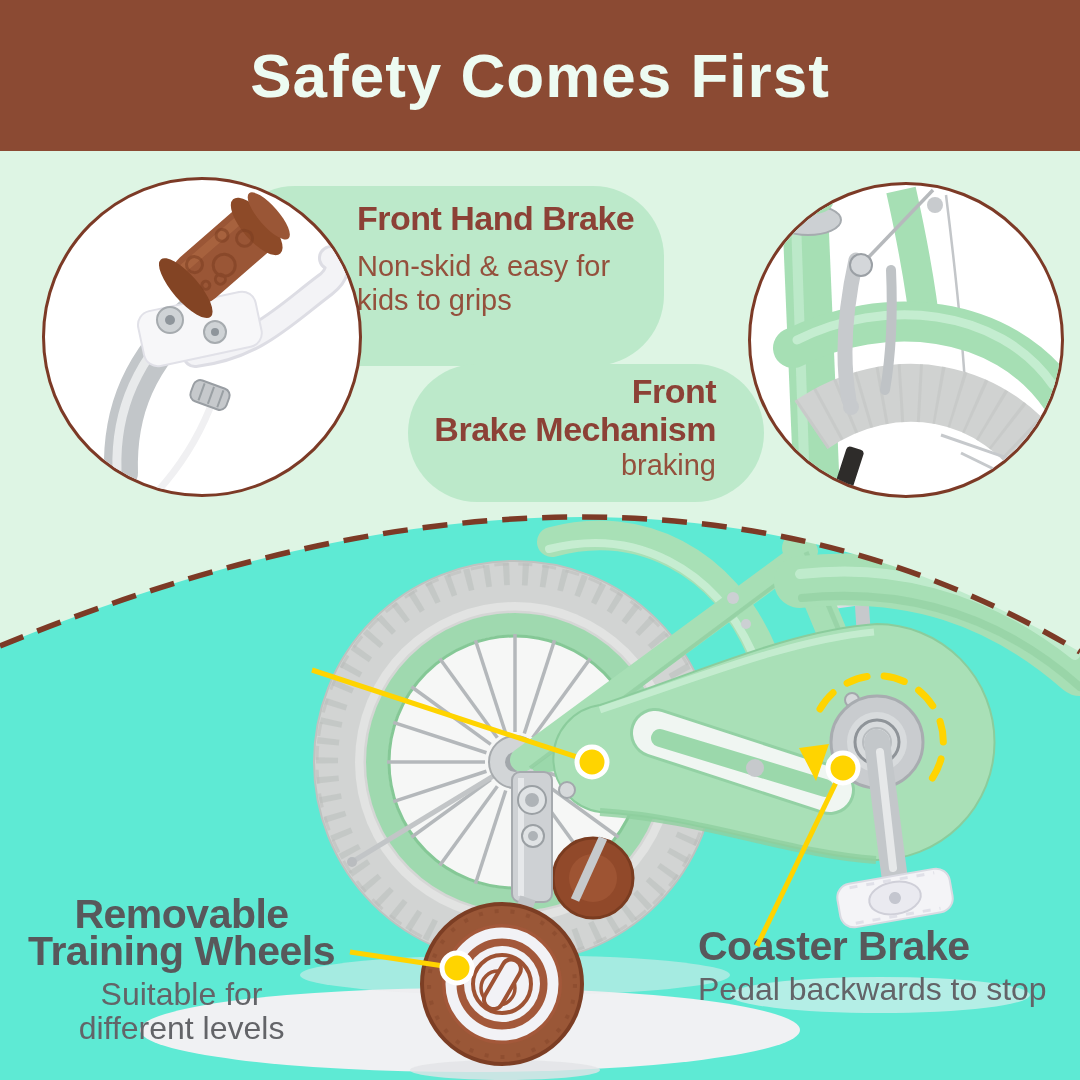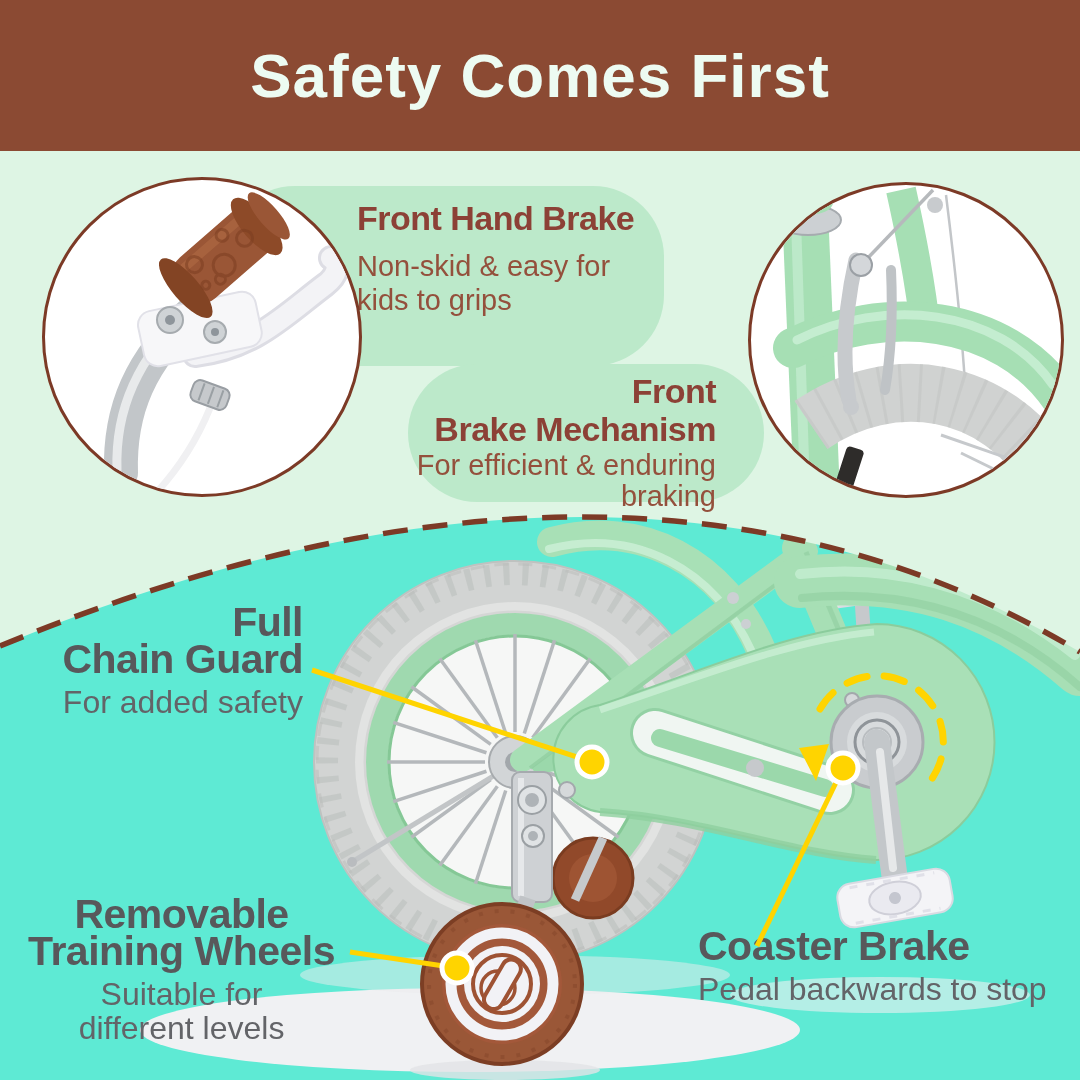--- a/index.html
+++ b/index.html
@@ -204,21 +204,20 @@
     </div>
   </div>
 
   <div class="pill pill-2">
     <div class="pill-text">
       <div class="pill-title">
         <div>Front</div>
         <div>Brake Mechanism</div>
       </div>
       <div class="pill-body">
-        <div>For efficient &amp; enduring</div>
         <div>braking</div>
       </div>
     </div>
   </div>
 
   <div class="circle-photo circle-left">
     <svg width="314" height="314" viewBox="0 0 314 314">
       <path d="M76,293 C 74,230 95,180 150,130" fill="none" stroke="#c2c6c9" stroke-width="34" stroke-linecap="round"></path>
       <path d="M72,290 C 70,230 92,178 146,128" fill="none" stroke="#e8eaeb" stroke-width="9" stroke-linecap="round"></path>
       <path d="M165,228 C 150,265 132,290 112,312" fill="none" stroke="#f0f0f2" stroke-width="7"></path>
@@ -274,29 +273,20 @@
       <path d="M105,75 C 95,120 90,170 98,215" fill="none" stroke="#c7cacd" stroke-width="15" stroke-linecap="round"></path>
       <path d="M140,85 C 142,130 140,170 134,205" fill="none" stroke="#bfc3c6" stroke-width="10" stroke-linecap="round"></path>
       <circle cx="110" cy="80" r="11" fill="#d4d7da" stroke="#9ba0a5" stroke-width="2"></circle>
       <circle cx="100" cy="222" r="8" fill="#c7cacd"></circle>
       <g transform="rotate(18 97 288)">
         <rect x="88" y="262" width="18" height="52" rx="4" fill="#2e2c2a"></rect>
       </g>
     </svg>
   </div>
 
-  <div class="gray-block block-chain">
-    <div class="gray-title">
-      <div>Full</div>
-      <div>Chain Guard</div>
-    </div>
-    <div class="gray-body">
-      <div>For added safety</div>
-    </div>
-  </div>
 
   <div class="gray-block block-training">
     <div class="gray-title">
       <div>Removable</div>
       <div>Training Wheels</div>
     </div>
     <div class="gray-body">
       <div>Suitable for</div>
       <div>different levels</div>
     </div>

